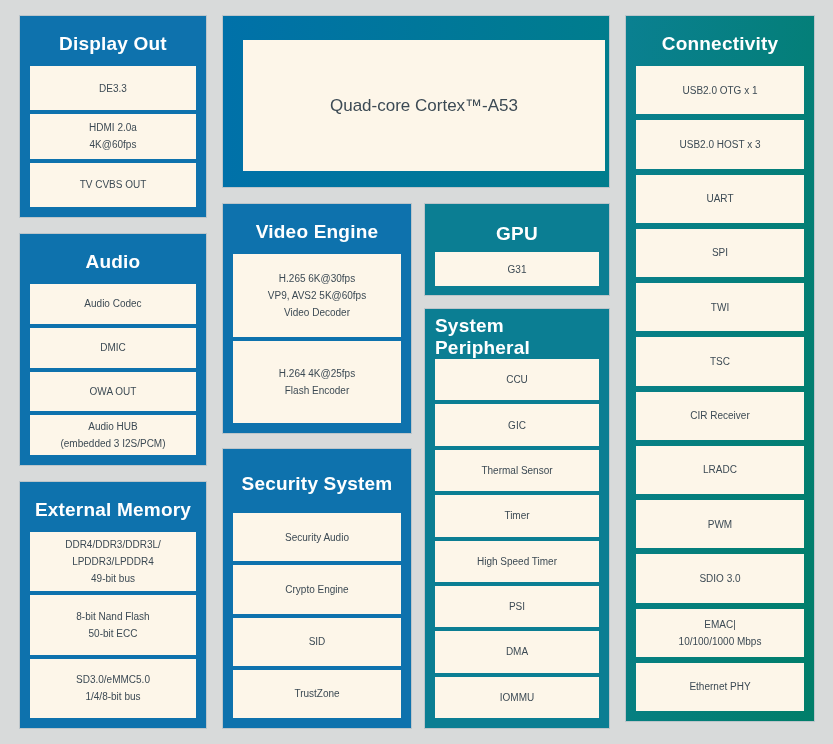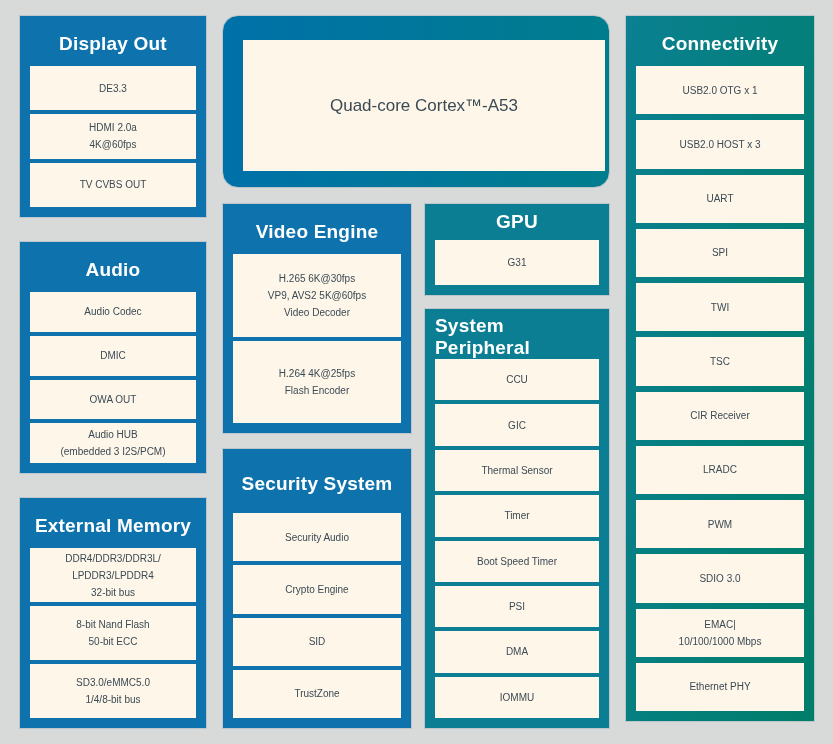--- a/index.html
+++ b/index.html
@@ -11,41 +11,40 @@
   html,body{width:833px;height:744px;overflow:hidden}
   body{
     background:var(--bg);
     font-family:"Liberation Sans", sans-serif;
   }
   .diagram{
     width:833px;height:744px;
     padding:15px 21px 15px 19px;
     display:flex; gap:15px;
   }
-  .col{display:flex;flex-direction:column;gap:23px}
+  .col{display:flex;flex-direction:column;gap:15px}
   .left-col{flex:0 0 188px}
   .mid-wrap{flex:0 0 388px;display:flex;flex-direction:column;gap:15px}
   .mid-cols{display:flex;gap:12px;flex:1;min-height:0}
   .mid-col-a{flex:0 0 190px;display:flex;flex-direction:column;gap:14px}
   .mid-col-b{flex:0 0 186px;display:flex;flex-direction:column;gap:12px}
   .right-col{flex:0 0 190px}
 
   .block{
     display:flex;flex-direction:column;
     border:1px solid #bcc5ca;
     padding:6px 10px 10px 10px;
   }
   .block.blue{background:var(--blue)}
   .block.teal{background:var(--teal)}
   .block.conn{background:linear-gradient(100deg,var(--conn-g1),var(--conn-g2))}
   .block.cpu{
     background:linear-gradient(90deg,var(--cpu-g1),var(--cpu-g2));
     height:173px;flex:0 0 173px;
     padding:24px 4px 16px 20px;
-    border-radius:16px;
   }
   .grow{flex:1 1 auto;min-height:0}
 
   .block-title{
     height:44px;flex:0 0 44px;
     display:flex;align-items:center;justify-content:center;
     color:var(--title);font-size:19px;font-weight:bold;
     letter-spacing:.2px;
   }
   .items{flex:1;display:flex;flex-direction:column;gap:4px;min-height:0}
@@ -61,21 +60,21 @@
   .cpu-item{
     background:var(--cream);flex:1;
     display:flex;align-items:center;justify-content:center;
     color:var(--txt);font-size:17px;
   }
 
   
   [data-block="display-out"]{height:203px;flex:0 0 203px}
   [data-block="audio"]{height:233px;flex:0 0 233px}
   [data-block="video-engine"]{height:231px;flex:0 0 231px}
-  [data-block="gpu"]{height:93px;flex:0 0 93px;padding-top:0}
+  [data-block="gpu"]{height:93px;flex:0 0 93px;padding-top:12px}
   [data-block="gpu"] .block-title{height:36px;flex:0 0 36px}
   [data-block="connectivity"]{height:707px;flex:0 0 auto}
   [data-block="security-system"] .block-title{height:58px;flex:0 0 58px}
 </style>
 </head>
 <body>
 
 <div class="diagram">
 
   <div class="col left-col">
@@ -111,21 +110,21 @@
             <span>(embedded 3 I2S/PCM)</span>
           </div>
         </div>
       </section>
     <section class="block blue grow" data-block="external-memory">
         <div class="block-title">External Memory</div>
         <div class="items">
           <div class="item">
             <span>DDR4/DDR3/DDR3L/</span>
             <span>LPDDR3/LPDDR4</span>
-            <span>32-bit bus</span>
+            <span>49-bit bus</span>
           </div>
           <div class="item">
             <span>8-bit Nand Flash</span>
             <span>50-bit ECC</span>
           </div>
           <div class="item">
             <span>SD3.0/eMMC5.0</span>
             <span>1/4/8-bit bus</span>
           </div>
         </div>
@@ -188,21 +187,21 @@
               <div class="item">
                 <span>GIC</span>
               </div>
               <div class="item">
                 <span>Thermal Sensor</span>
               </div>
               <div class="item">
                 <span>Timer</span>
               </div>
               <div class="item">
-                <span>Boot Speed Timer</span>
+                <span>High Speed Timer</span>
               </div>
               <div class="item">
                 <span>PSI</span>
               </div>
               <div class="item">
                 <span>DMA</span>
               </div>
               <div class="item">
                 <span>IOMMU</span>
               </div>

